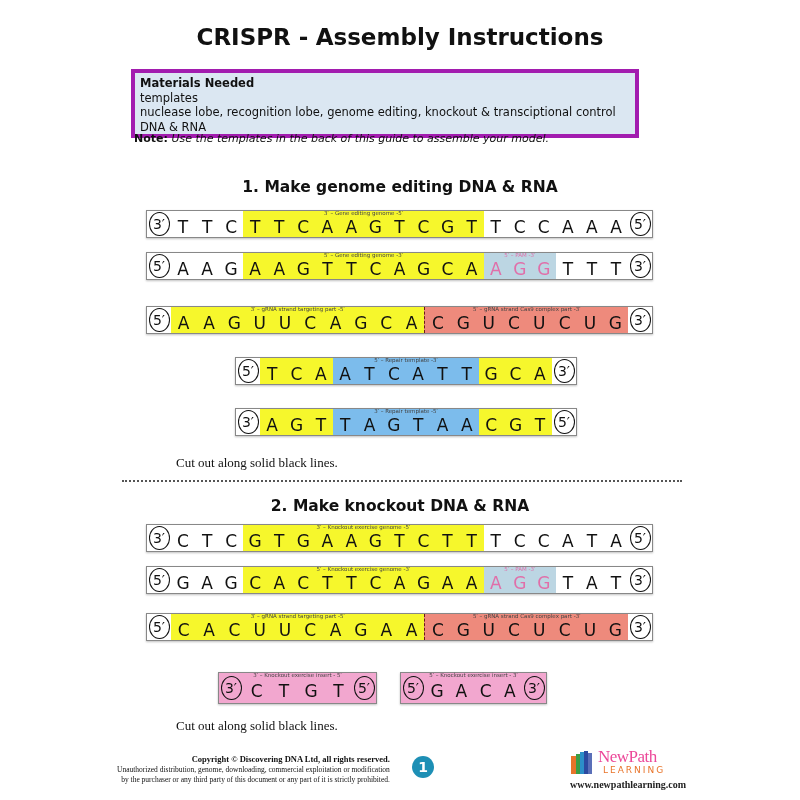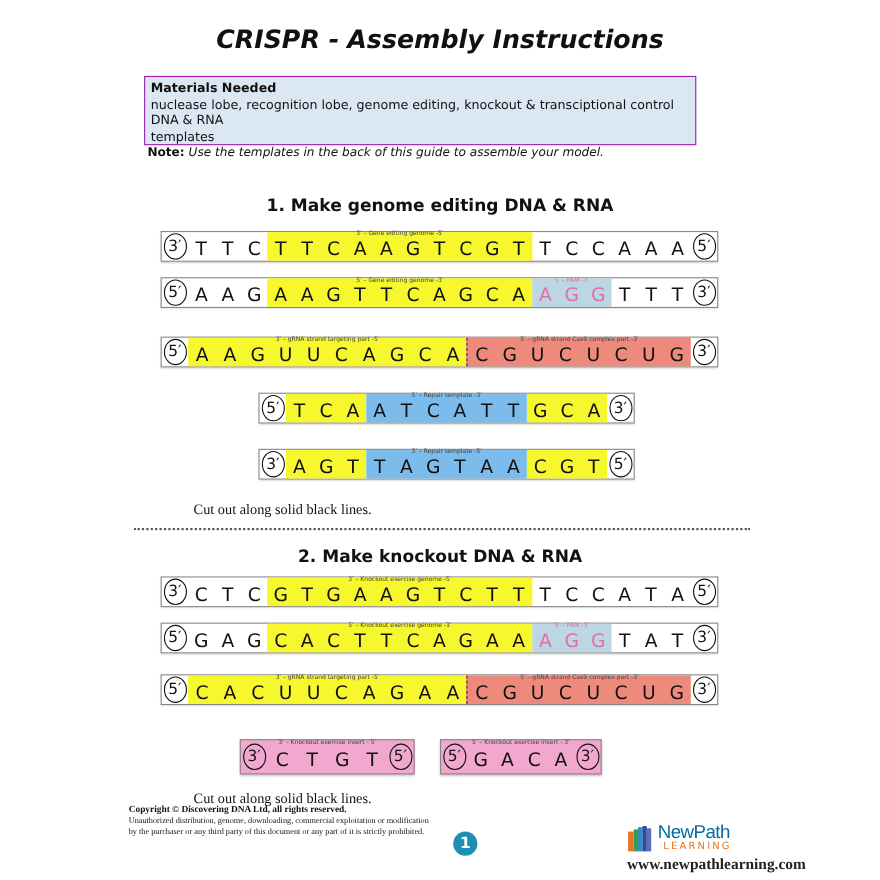--- a/index.html
+++ b/index.html
@@ -1,62 +1,62 @@
 <!DOCTYPE html>
 <html><head>
 <meta charset="utf-8">
 <style>
   html,body{margin:0;padding:0;background:#fff;}
   body{width:800px;height:800px;position:relative;overflow:hidden;font-family:"Liberation Serif",serif;color:#111;}
   .abs{position:absolute;}
-  .title{left:0;width:800px;top:24px;text-align:center;font-family:"DejaVu Sans",sans-serif;font-size:23px;font-style:italic;}
+  .title{left:0;width:800px;top:24px;text-align:center;font-family:"DejaVu Sans",sans-serif;font-size:23px;}
   .title b{font-weight:bold;}
   .title span{font-weight:600;}
-  .materials{left:131px;top:69px;width:490px;height:55px;background:#dbe7f2;border:1px solid #a21caf;padding:3px 5px;font-family:"DejaVu Sans",sans-serif;font-size:11.5px;line-height:14.5px;}
+  .materials{left:131px;top:69px;width:490px;height:55px;background:#dbe7f2;border:4px solid #a21caf;padding:3px 5px;font-family:"DejaVu Sans",sans-serif;font-size:11.5px;line-height:14.5px;}
   .materials .hd{font-weight:bold;}
   .note{left:134px;top:132px;font-family:"DejaVu Sans",sans-serif;font-size:11px;}
   .note b{font-weight:bold;}
   .note i{font-style:italic;}
   .section{left:0;width:800px;text-align:center;font-family:"DejaVu Sans",sans-serif;font-weight:bold;font-size:15.5px;}
   .strip{position:absolute;height:26px;border:1px solid #888;background:#fff;box-shadow:0 1px 2px rgba(0,0,0,.25);display:flex;align-items:stretch;}
   .seg{position:relative;display:flex;align-items:center;justify-content:space-around;height:100%;}
   .seg .lbl{position:absolute;top:-1px;left:0;right:0;text-align:center;font-family:"DejaVu Sans",sans-serif;font-size:5.5px;color:#444;white-space:nowrap;}
   .base{font-family:"DejaVu Sans",sans-serif;font-size:17px;flex:1;text-align:center;padding-top:5px;}
   .end{width:24px;display:flex;align-items:center;justify-content:center;}
   .circle{width:19px;height:22px;border:1.5px solid #111;border-radius:50%;display:flex;align-items:center;justify-content:center;font-family:"DejaVu Sans",sans-serif;font-size:14px;}
   .yellow{background:#f6f72c;}
   .blue{background:#bcd6e3;}
   .pink{color:#e06fa9;}
   .rep{background:#7cbcec;}
   .salmon{background:#ee8a7c;}
   .dash{border-left:1px dashed #6b1a1a;}
   .insert{background:#f2a7cf;}
   .cut{left:160px;font-size:13px;margin-left:16px;}
   .dotline{left:122px;width:560px;top:480px;border-top:2px dotted #555;}
-  .footer-left{left:117px;top:730px;font-size:7.5px;line-height:10px;}
+  .footer-left{left:117px;top:754px;font-size:7.5px;line-height:10px;text-align:right;}
   .footer-left b{font-size:8.5px;}
   .pagenum{left:412px;top:756px;width:22px;height:22px;border-radius:50%;background:#1d8fb5;color:#fff;font-family:"DejaVu Sans",sans-serif;font-weight:bold;font-size:14px;display:flex;align-items:center;justify-content:center;}
   .logo{left:570px;top:748px;width:140px;height:44px;}
   .logo .books{position:absolute;left:0;top:2px;width:24px;height:26px;}
-  .logo .np{position:absolute;left:28px;top:-1px;font-family:Liberation Sans, sans-serif;font-size:17px;color:#0369a1;letter-spacing:-0.5px;text-align:center;}
+  .logo .np{position:absolute;left:28px;top:-1px;font-family:Liberation Serif, serif;font-size:17px;color:#ec4899;letter-spacing:-0.5px;text-align:center;}
   .logo .lr{position:absolute;left:33px;top:17px;font-family:"DejaVu Sans",sans-serif;font-size:9px;color:#e8742a;letter-spacing:2px;}
-  .logo .url{position:absolute;left:0;top:31px;font-size:14px;font-weight:bold;color:#222;}
+  .logo .url{position:absolute;left:0;top:31px;font-size:10px;font-weight:bold;color:#222;}
 </style>
 </head>
 <body>
 
 <div class="abs title">
   <b>CRISPR -</b>
   <span>Assembly Instructions</span>
 </div>
 
 <div class="abs materials">
   <div class="hd">Materials Needed</div>
+  <div>templates</div>
   <div>nuclease lobe, recognition lobe, genome editing, knockout &amp; transciptional control DNA &amp; RNA</div>
-  <div>templates</div>
 </div>
 
 <div class="abs note">
   <b>Note:</b>
   <i>Use the templates in the back of this guide to assemble your model.</i>
 </div>
 
 <div class="abs section" style="top:178px;">1.  Make genome editing DNA &amp; RNA</div>
 
 <div id="s1-container">

